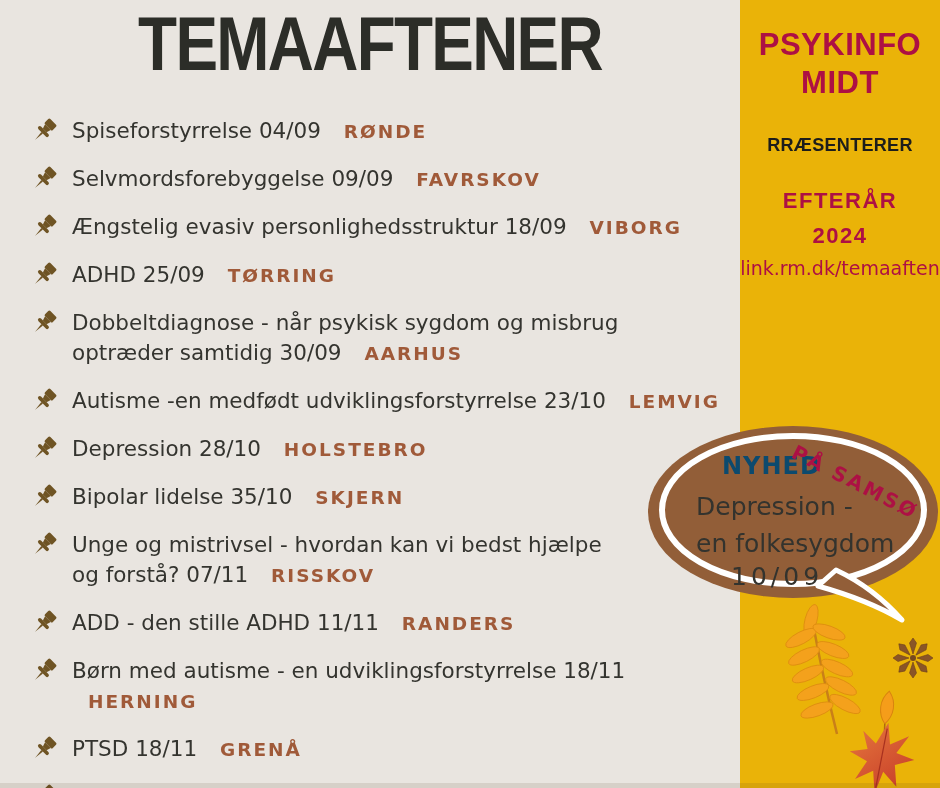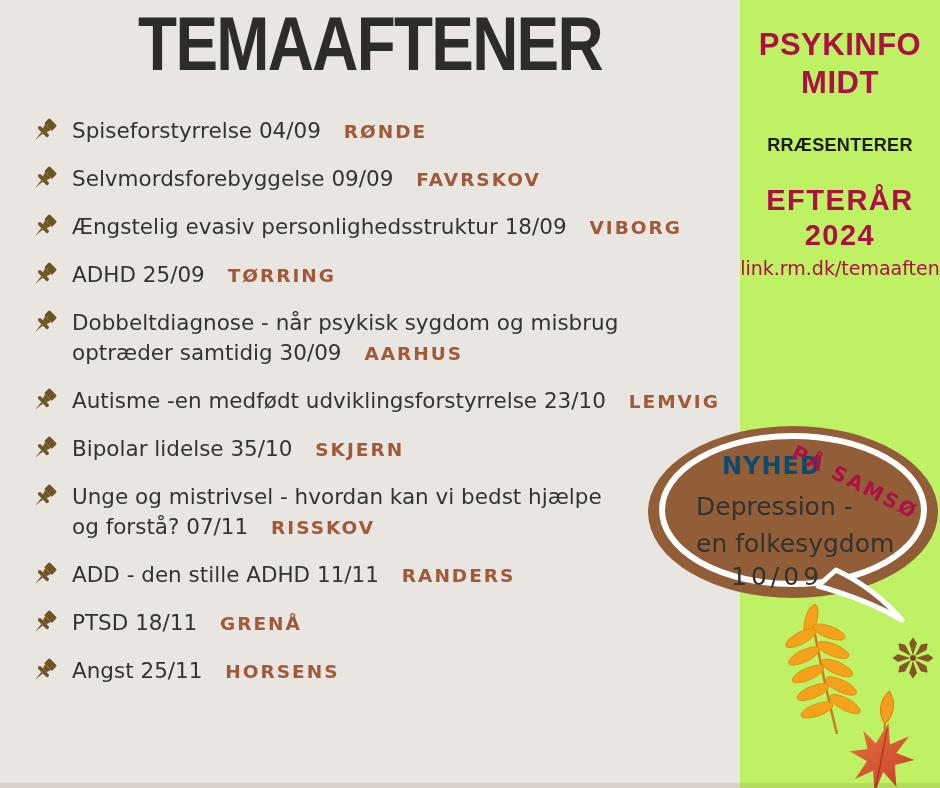--- a/index.html
+++ b/index.html
@@ -28,34 +28,34 @@
   }
   .event-title{white-space:pre-wrap;}
   .event-location{
     font-family:"DejaVu Sans",sans-serif;
     font-size:18.5px;font-weight:700;letter-spacing:2px;
     color:#a05a39;white-space:nowrap;margin-left:16px;
   }
   
   .sidebar{
     position:absolute;left:740px;top:0;width:200px;height:788px;
-    background:#bef264;text-align:center;
+    background:#eab308;text-align:center;
   }
   .brand-line{
     font-size:31px;line-height:38px;font-weight:800;letter-spacing:0.5px;
     color:#ad1044;
   }
   .brand{margin-top:26px;}
   .presents{
     margin-top:32px;font-size:19px;font-weight:700;color:#1d1d1b;
     letter-spacing:0.3px;transform:scaleX(0.95);
   }
   .season{margin-top:27px;}
   .season-line{
-    font-size:29px;line-height:35px;font-weight:800;letter-spacing:1.5px;
+    font-size:22px;line-height:35px;font-weight:800;letter-spacing:1.5px;
     color:#ad1044;
   }
   .info{
     margin-top:64px;
     font-family:"DejaVu Sans",sans-serif;
     font-size:18.5px;line-height:30px;color:#3b3b36;
   }
   .booking-link{
     font-family:"DejaVu Sans",sans-serif;
     font-size:19px;line-height:30px;color:#ad1044;cursor:pointer;
@@ -186,20 +186,36 @@
       <svg viewBox="0 0 32 32" width="32" height="32">
         <g transform="rotate(45 16 16)" fill="#6f5424">
           <rect x="10.5" y="3" width="11" height="7.5" rx="1.5"></rect>
           <path d="M12 10.5 L20 10.5 L18.6 15 L13.4 15 Z"></path>
           <rect x="9" y="15" width="14" height="3.6" rx="1.8"></rect>
           <path d="M14.9 18.6 L17.1 18.6 L16 28.5 Z"></path>
         </g>
       </svg>
     </span>
     <span class="event-text">
+      <span class="event-title">Depression 28/10</span>
+      <span class="event-location">HOLSTEBRO</span>
+    </span>
+  </div>
+    <div class="event-row">
+    <span class="pin">
+      <svg viewBox="0 0 32 32" width="32" height="32">
+        <g transform="rotate(45 16 16)" fill="#6f5424">
+          <rect x="10.5" y="3" width="11" height="7.5" rx="1.5"></rect>
+          <path d="M12 10.5 L20 10.5 L18.6 15 L13.4 15 Z"></path>
+          <rect x="9" y="15" width="14" height="3.6" rx="1.8"></rect>
+          <path d="M14.9 18.6 L17.1 18.6 L16 28.5 Z"></path>
+        </g>
+      </svg>
+    </span>
+    <span class="event-text">
       <span class="event-title">Bipolar lidelse 35/10</span>
       <span class="event-location">SKJERN</span>
     </span>
   </div>
     <div class="event-row">
     <span class="pin">
       <svg viewBox="0 0 32 32" width="32" height="32">
         <g transform="rotate(45 16 16)" fill="#6f5424">
           <rect x="10.5" y="3" width="11" height="7.5" rx="1.5"></rect>
           <path d="M12 10.5 L20 10.5 L18.6 15 L13.4 15 Z"></path>
@@ -221,20 +237,36 @@
           <rect x="10.5" y="3" width="11" height="7.5" rx="1.5"></rect>
           <path d="M12 10.5 L20 10.5 L18.6 15 L13.4 15 Z"></path>
           <rect x="9" y="15" width="14" height="3.6" rx="1.8"></rect>
           <path d="M14.9 18.6 L17.1 18.6 L16 28.5 Z"></path>
         </g>
       </svg>
     </span>
     <span class="event-text">
       <span class="event-title">ADD - den stille ADHD 11/11</span>
       <span class="event-location">RANDERS</span>
+    </span>
+  </div>
+    <div class="event-row">
+    <span class="pin">
+      <svg viewBox="0 0 32 32" width="32" height="32">
+        <g transform="rotate(45 16 16)" fill="#6f5424">
+          <rect x="10.5" y="3" width="11" height="7.5" rx="1.5"></rect>
+          <path d="M12 10.5 L20 10.5 L18.6 15 L13.4 15 Z"></path>
+          <rect x="9" y="15" width="14" height="3.6" rx="1.8"></rect>
+          <path d="M14.9 18.6 L17.1 18.6 L16 28.5 Z"></path>
+        </g>
+      </svg>
+    </span>
+    <span class="event-text">
+      <span class="event-title">Børn med autisme - en udviklingsforstyrrelse 18/11</span>
+      <span class="event-location">HERNING</span>
     </span>
   </div>
     <div class="event-row">
     <span class="pin">
       <svg viewBox="0 0 32 32" width="32" height="32">
         <g transform="rotate(45 16 16)" fill="#6f5424">
           <rect x="10.5" y="3" width="11" height="7.5" rx="1.5"></rect>
           <path d="M12 10.5 L20 10.5 L18.6 15 L13.4 15 Z"></path>
           <rect x="9" y="15" width="14" height="3.6" rx="1.8"></rect>
           <path d="M14.9 18.6 L17.1 18.6 L16 28.5 Z"></path>

